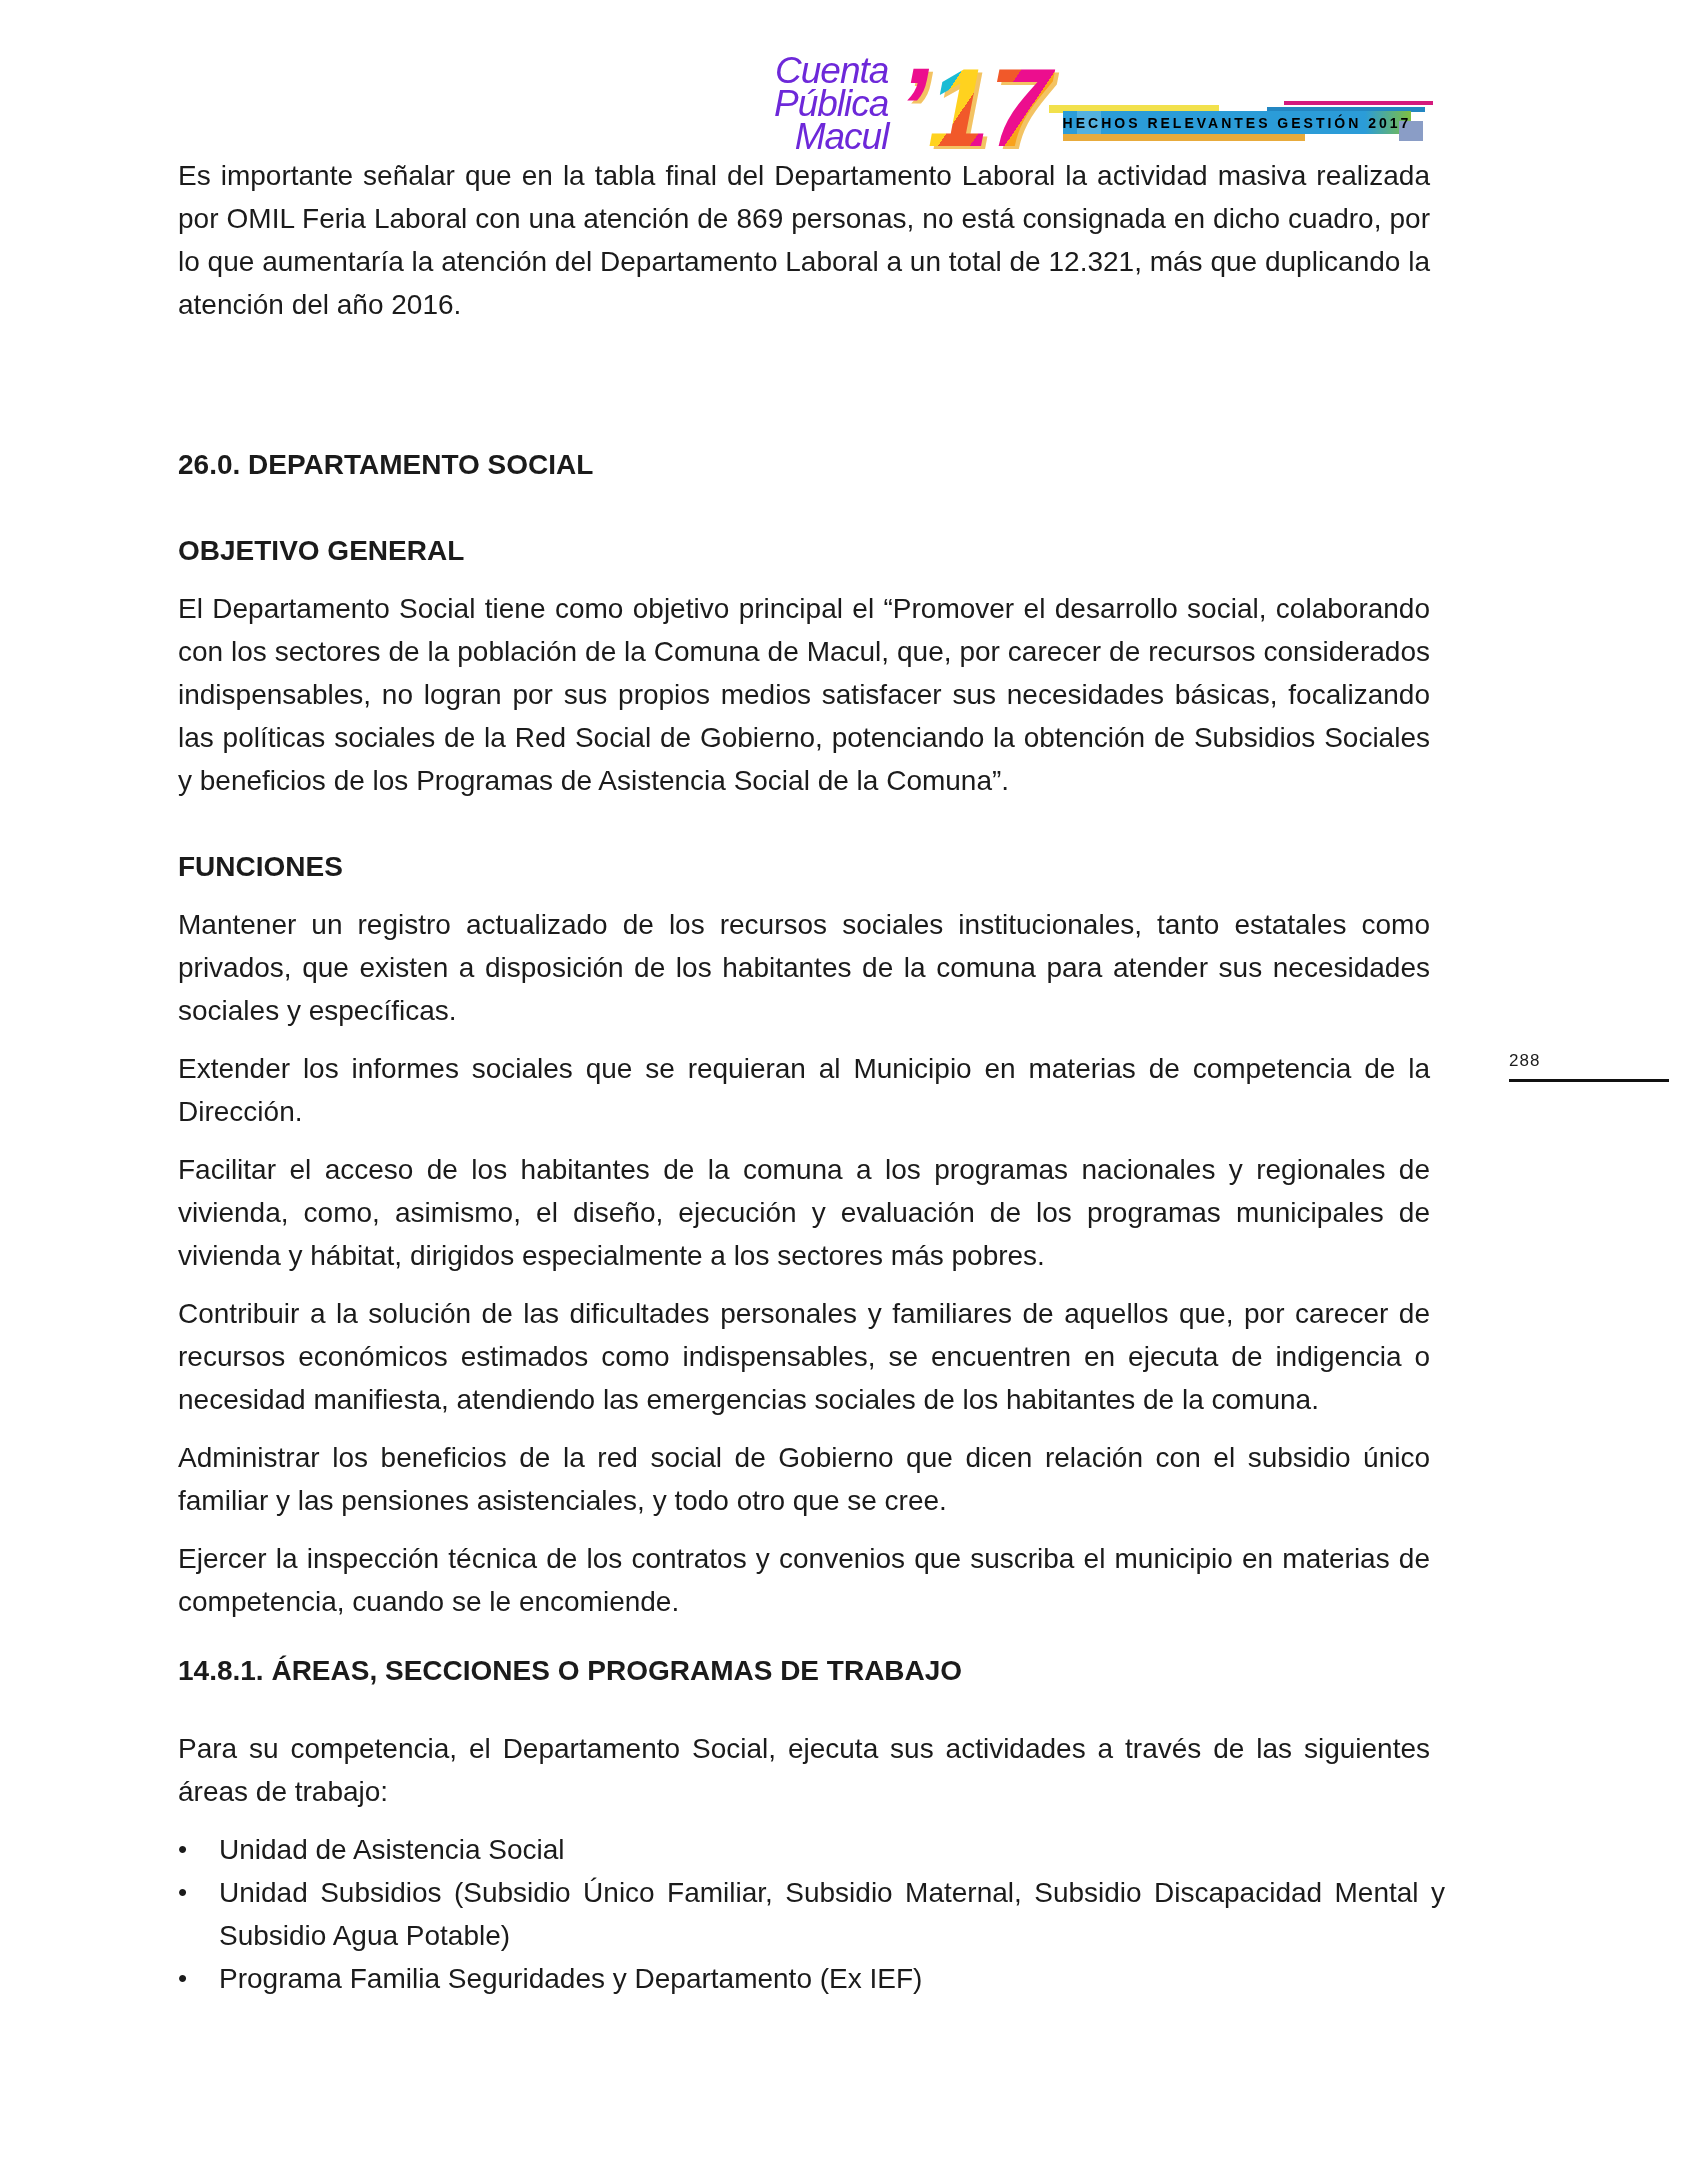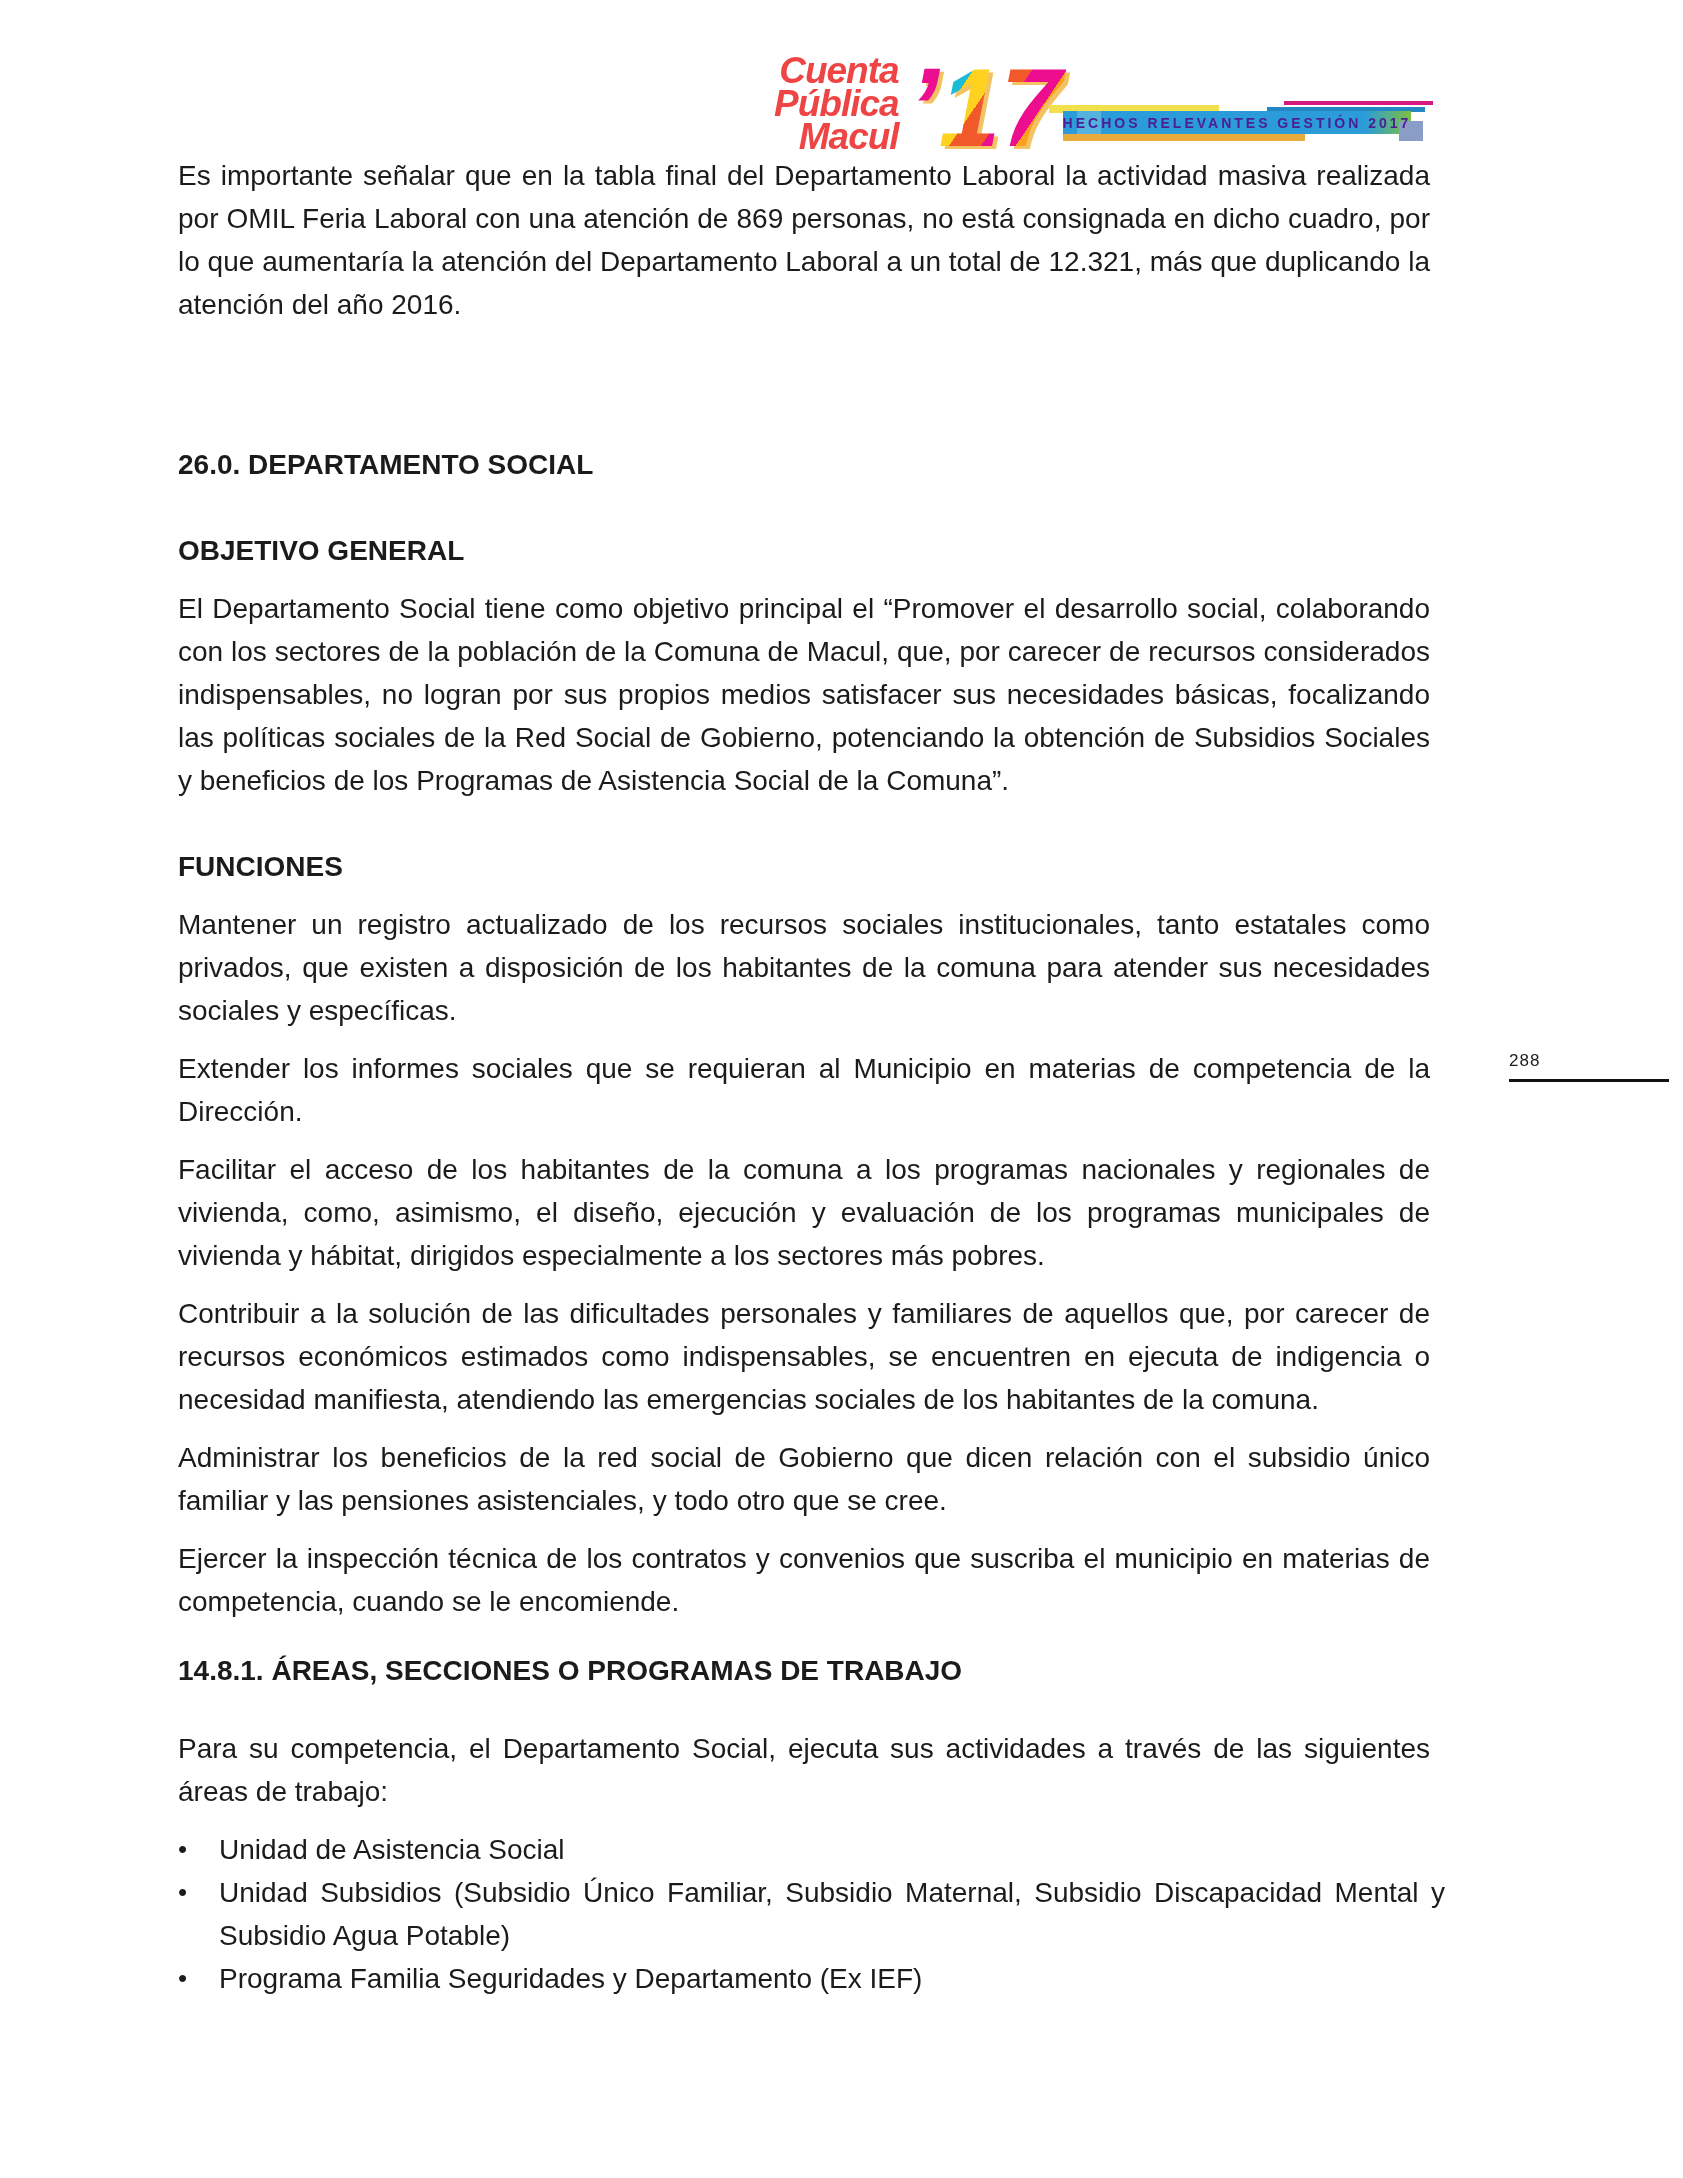--- a/index.html
+++ b/index.html
@@ -13,25 +13,25 @@
   }
 
   
   .logo-wrap{
     position:absolute;left:774px;top:44px;
     display:flex;align-items:flex-start;
   }
   .logo-wordmark{
     text-align:right;
     font-style:italic;
-    font-weight:bold;
+    font-weight:normal;
     font-size:37px;
     line-height:33px;
     letter-spacing:-1px;
-    color:#ef4444;
+    color:#6d28d9;
     padding-top:10px;
   }
   .logo-year-svg{display:block;margin-left:4px;}
 
   
   .banner{position:absolute;left:1047px;top:99px;width:388px;height:44px;}
   .banner .b-yellow{position:absolute;left:2px;top:6px;width:170px;height:8px;background:#f2e14c;}
   .banner .b-magenta{position:absolute;right:2px;top:2px;width:149px;height:4px;background:#d41a7d;}
   .banner .b-topblue{position:absolute;right:10px;top:8px;width:158px;height:5px;background:#2387c2;}
   .banner .b-bluebar{
@@ -39,21 +39,21 @@
     background:#2b9cd8;
     display:flex;align-items:center;justify-content:center;
   }
   .banner .b-greenend{position:absolute;right:0;top:0;width:46px;height:100%;
     background:linear-gradient(to right, rgba(43,156,216,0), #7fbf41);}
   .banner .b-lightsq{position:absolute;left:14px;top:0;width:24px;height:100%;background:#55b1de;}
   .banner .b-graysq{position:absolute;right:12px;top:22px;width:24px;height:20px;background:#8a9dc6;}
   .banner .b-orange{position:absolute;left:16px;top:35px;width:242px;height:7px;background:#e8ab3c;}
   .banner .b-text{
     position:relative;z-index:2;
-    color:#4c1d95;font-weight:bold;font-size:14px;letter-spacing:3px;
+    color:#000000;font-weight:bold;font-size:14px;letter-spacing:3px;
     white-space:nowrap;
   }
 
   
   .pagenum{position:absolute;left:1509px;top:1051px;width:164px;}
   .pagenum .num{font-size:17px;color:#1b1b1b;letter-spacing:1px;}
   .pagenum .rule{margin-top:8px;width:160px;height:3px;background:#111;}
 
   
   .content{

